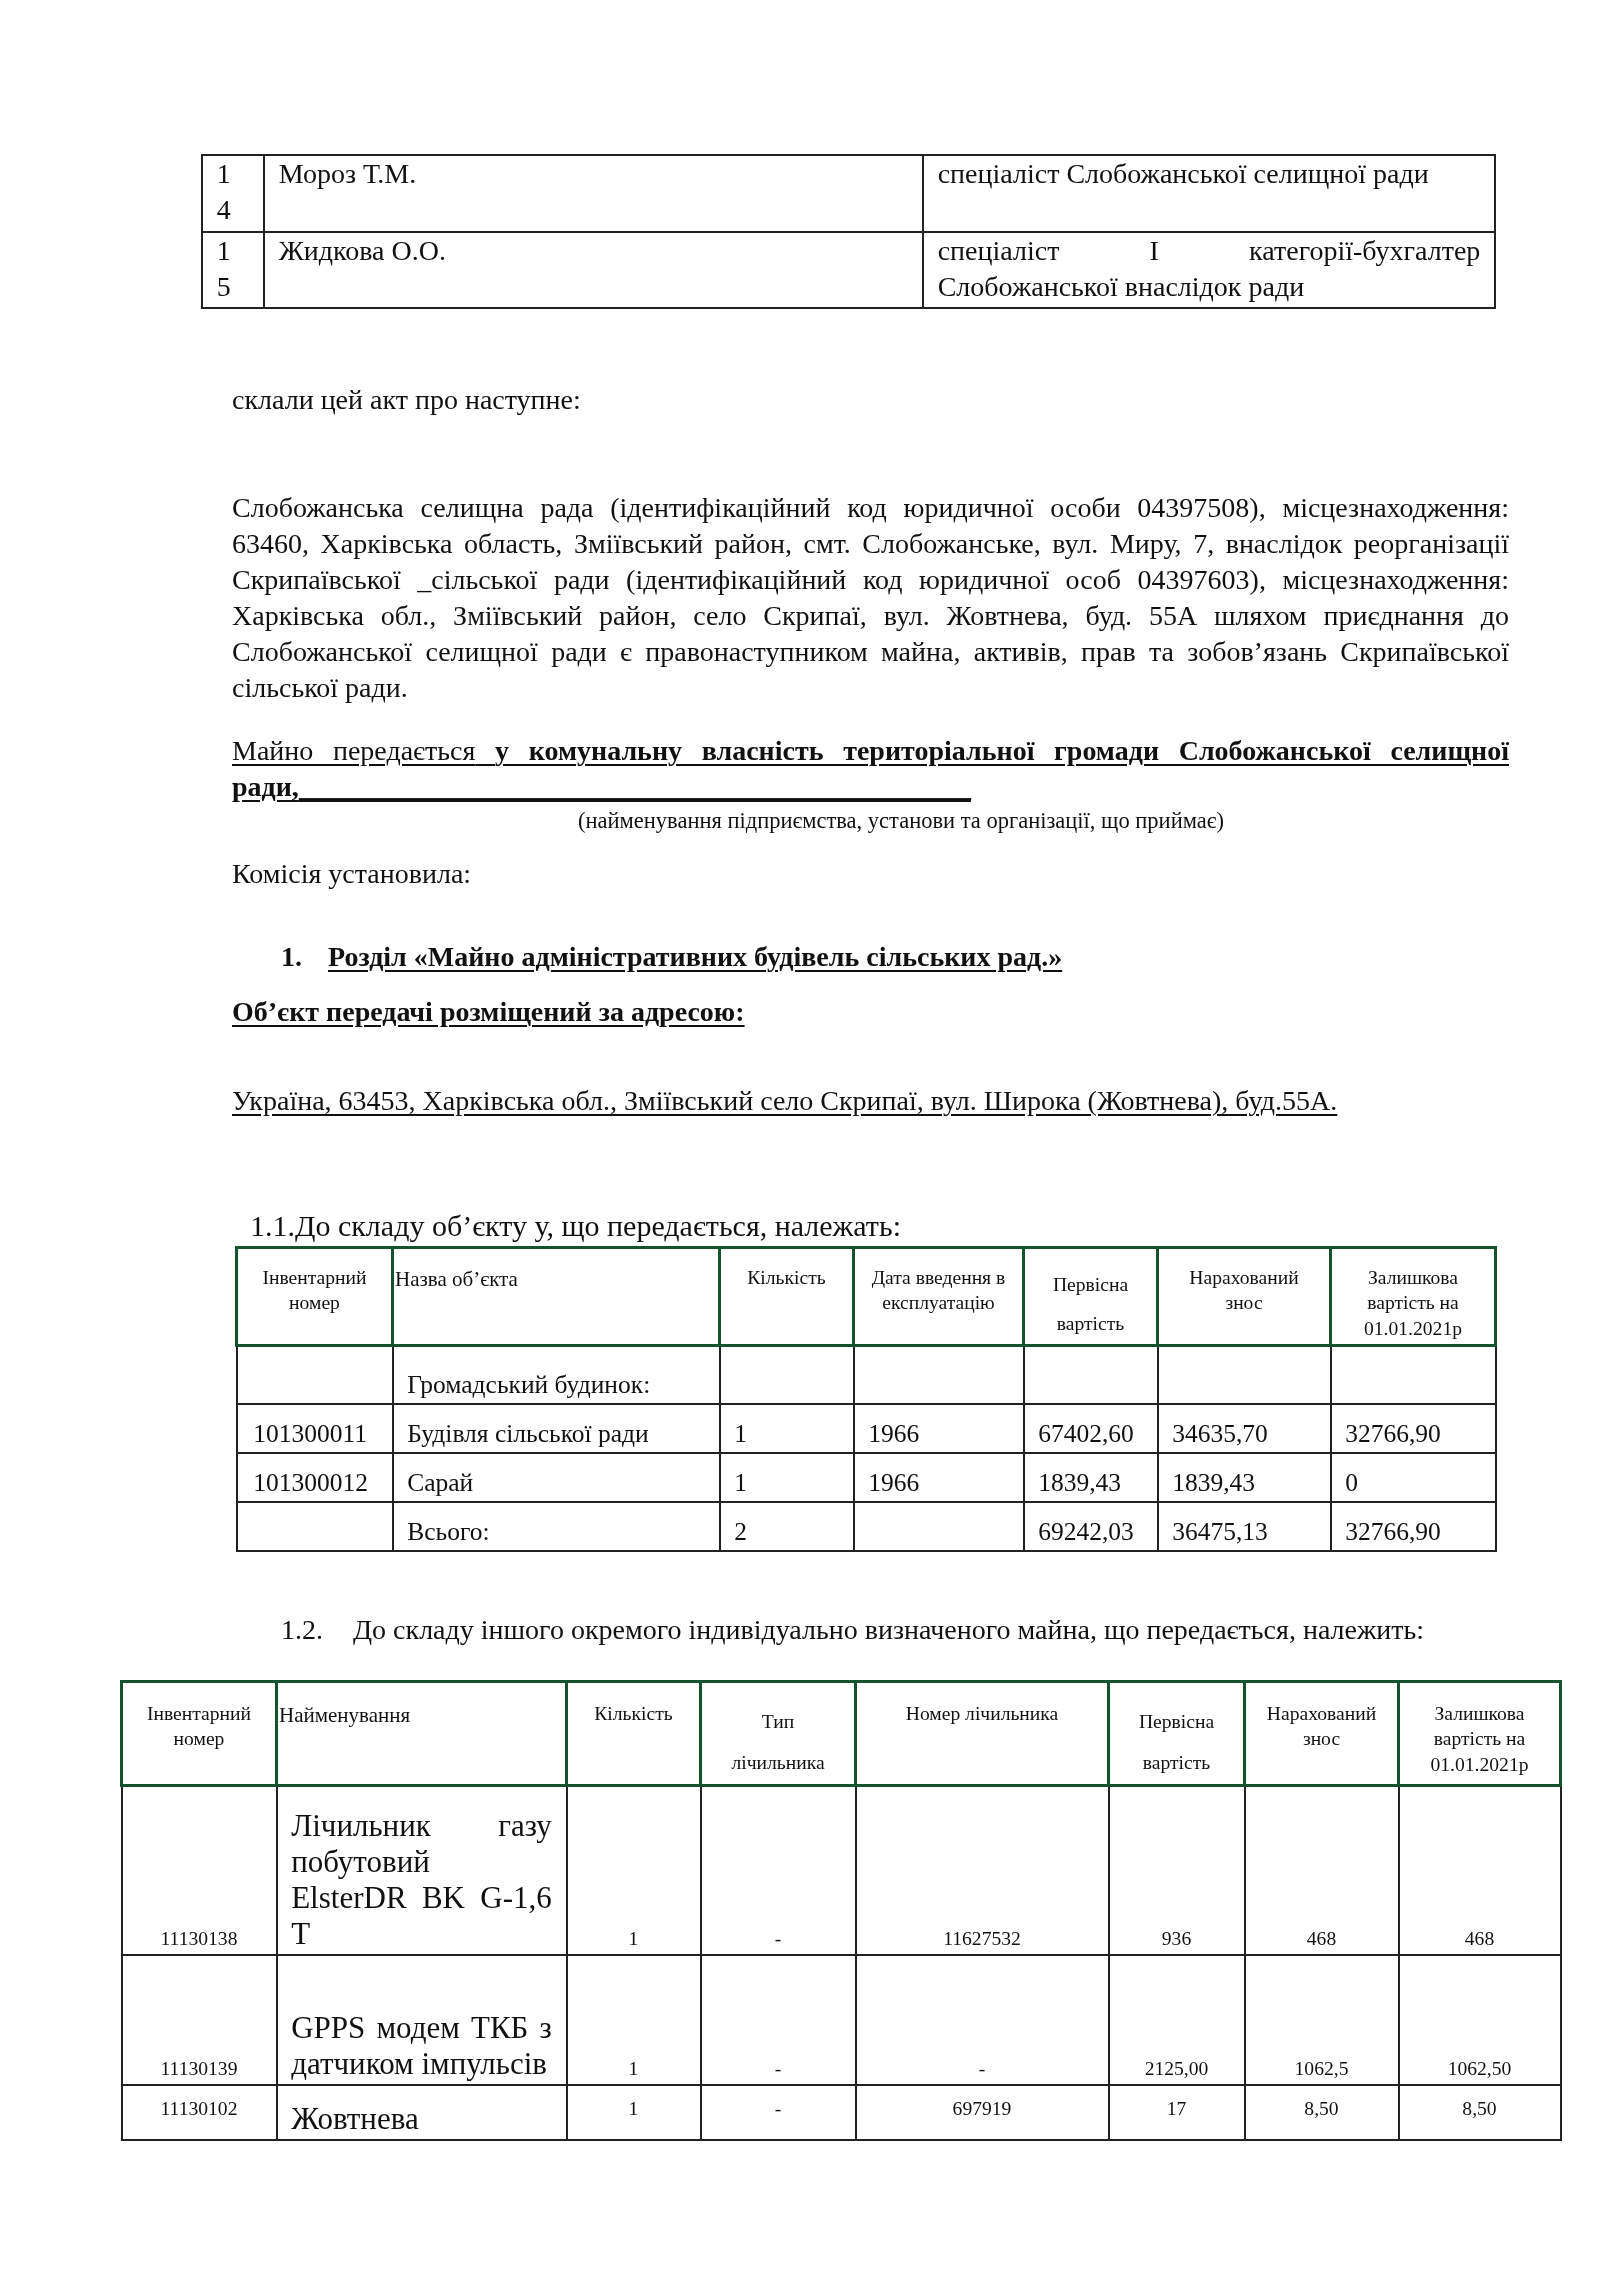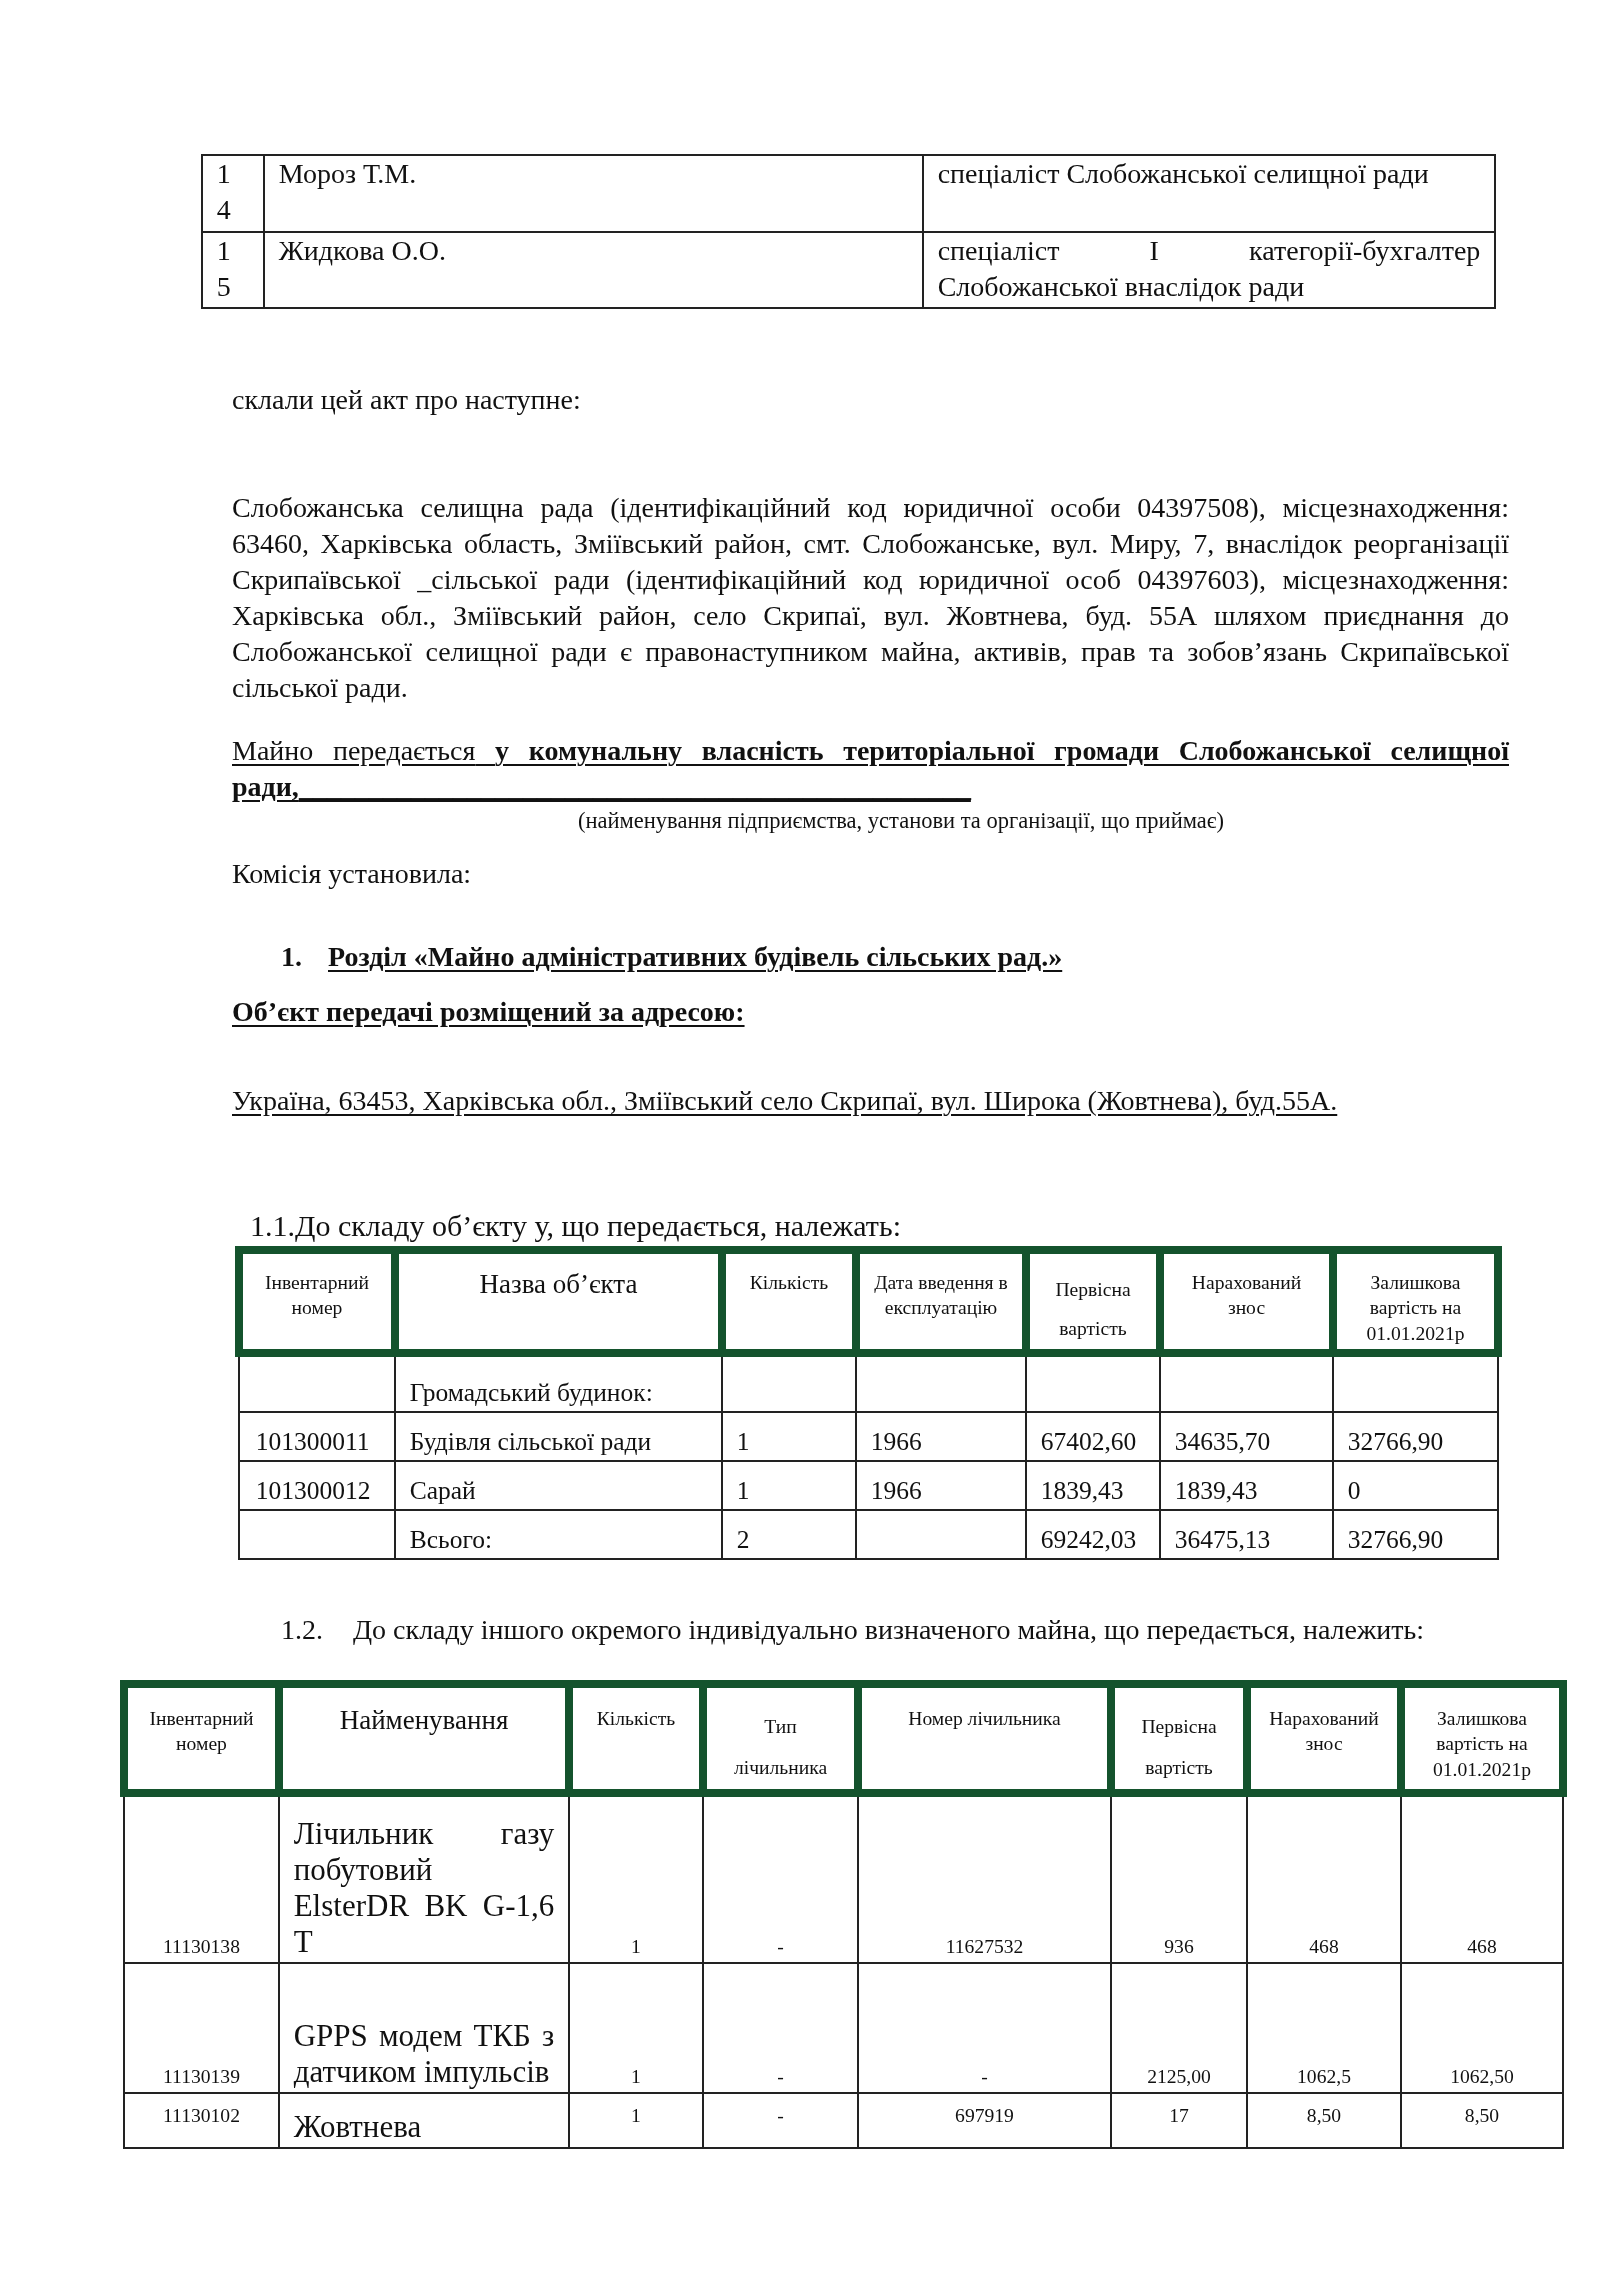--- a/index.html
+++ b/index.html
@@ -4,23 +4,23 @@
 <style>
   html, body { margin: 0; padding: 0; background: #ffffff; }
   body { width: 1621px; height: 2293px; position: relative; overflow: hidden;
          font-family: "Liberation Serif", "DejaVu Serif", serif; color: #111; }
   .abs { position: absolute; }
   .body-text { font-size: 28px; line-height: 36px; }
   .justify-last-left { text-align: justify; }
   table { border-collapse: collapse; position: absolute; table-layout: fixed; }
   td { border: 2px solid #222; padding: 0; vertical-align: top; }
   .t1 td { font-size: 28px; line-height: 36px; }
-  .t2 th, .t3 th { border: 8px solid #14532d; font-weight: normal; vertical-align: top; }
+  .t2 th, .t3 th { border: 3px solid #14532d; font-weight: normal; vertical-align: top; }
   .small-head { font-size: 19.6px; line-height: 25.5px; text-align: center; }
-  .big-head { font-size: 27px; line-height: 29px; text-align: center; }
+  .big-head { font-size: 21px; line-height: 29px; text-align: left; }
   .t2 td { font-size: 25.5px; line-height: 29px; vertical-align: bottom; padding: 0 0 3.9px 13.7px; }
   .t3 td { font-size: 19.6px; text-align: center; vertical-align: bottom; padding-bottom: 3.9px; }
   .t3 td.name { font-size: 31px; line-height: 36px; text-align: justify; text-align-last: left; padding: 7.8px 13.7px 2px 13.7px; }
   u.thick { text-decoration: underline; text-decoration-thickness: 2px; text-underline-offset: 3.9px; }
 </style>
 </head>
 <body>
 
 <table class="t1" style="left:201px; top:154px; width:1293px;">
   <colgroup>

